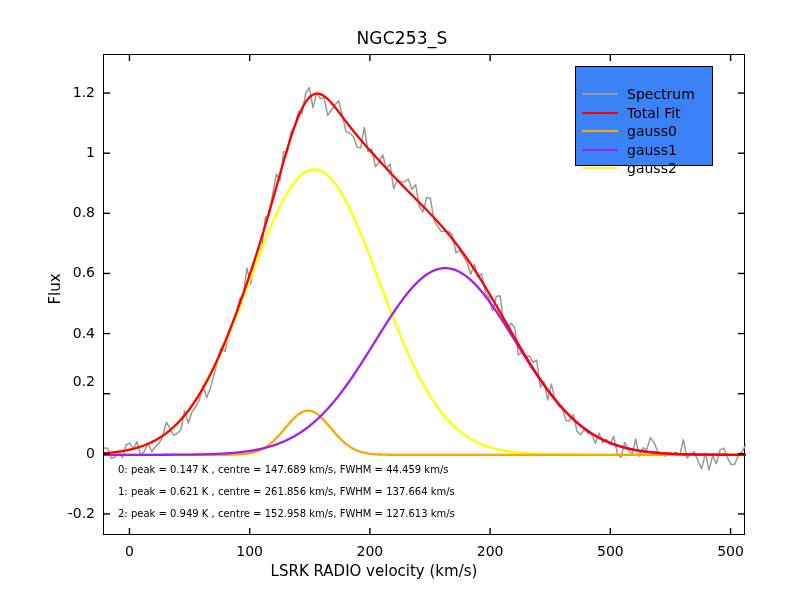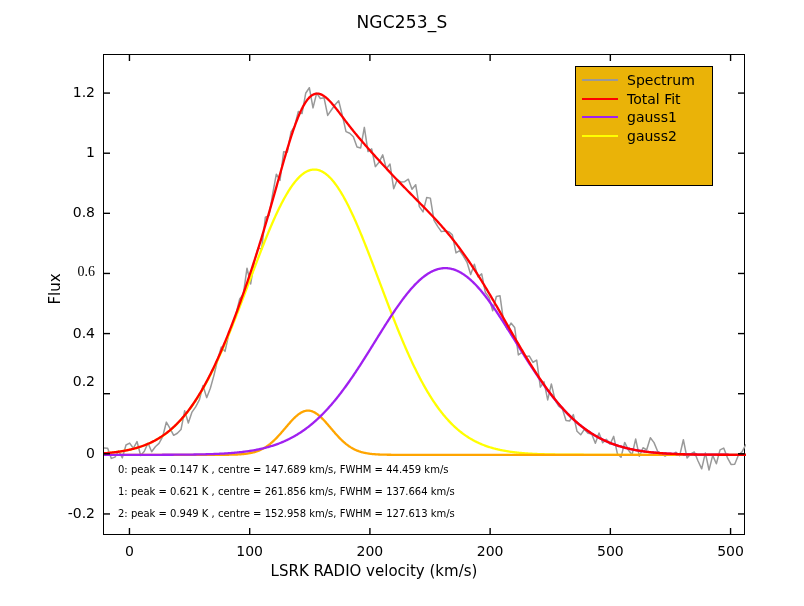--- a/index.html
+++ b/index.html
@@ -3,21 +3,21 @@
 <meta charset="utf-8">
 <style>
   html,body{margin:0;padding:0;}
   body{
     width:804px;height:606px;background:#ffffff;
     font-family:"DejaVu Sans","Liberation Sans",sans-serif;
     color:#000;overflow:hidden;position:relative;
   }
   #fig{position:absolute;inset:0;}
   .title{
-    position:absolute;left:0;top:12px;width:804px;text-align:center;
+    position:absolute;left:0;top:28px;width:804px;text-align:center;
     font-size:17px;color:#000;letter-spacing:.2px;
   }
   .ylabel{
     position:absolute;left:-5px;top:280px;width:120px;text-align:center;
     font-size:15px;transform:rotate(-90deg);transform-origin:center center;
   }
   .xlabel{
     position:absolute;left:0;top:562px;width:748px;text-align:center;
     font-size:15px;
   }
@@ -27,23 +27,23 @@
   }
   svg.curves{position:absolute;left:0;top:0;}
   .ytick{
     position:absolute;text-align:right;width:60px;font-size:14px;
     right:auto;
   }
   .xtick{
     position:absolute;text-align:center;width:60px;font-size:14px;
   }
   .legendbox{
-    position:absolute;left:575px;top:66px;width:138px;height:120px;
-    border:1.6px solid #000;background:#eab308;box-sizing:border-box;
-    padding:4px 6px 4px 6px;
+    position:absolute;left:575px;top:66px;width:138px;height:100px;
+    border:1.6px solid #000;background:#3b82f6;box-sizing:border-box;
+    padding:18px 6px 4px 6px;
   }
   .legrow{display:flex;align-items:center;height:18.5px;}
   .legline{width:36px;height:0;border-top:2.4px solid #000;margin-right:9px;flex:0 0 36px;}
   .legtxt{font-size:14px;line-height:14px;white-space:nowrap;}
   .annot{
     position:absolute;left:118px;top:459px;font-size:10px;line-height:22px;
     white-space:pre;color:#000;
   }
 </style>
 </head>
@@ -63,21 +63,21 @@
         <path d="M0.00 399.83 L0.71 399.83 L1.43 399.83 L2.14 399.83 L2.85 399.83 L3.57 399.83 L4.28 399.83 L4.99 399.83 L5.71 399.83 L6.42 399.83 L7.13 399.83 L7.85 399.83 L8.56 399.83 L9.27 399.83 L9.99 399.83 L10.70 399.83 L11.41 399.83 L12.13 399.83 L12.84 399.83 L13.55 399.83 L14.27 399.83 L14.98 399.83 L15.69 399.83 L16.41 399.83 L17.12 399.83 L17.83 399.83 L18.55 399.83 L19.26 399.83 L19.97 399.83 L20.69 399.83 L21.40 399.83 L22.11 399.83 L22.83 399.82 L23.54 399.82 L24.25 399.82 L24.97 399.82 L25.68 399.82 L26.39 399.82 L27.11 399.82 L27.82 399.82 L28.53 399.82 L29.25 399.82 L29.96 399.82 L30.67 399.82 L31.39 399.82 L32.10 399.82 L32.81 399.82 L33.53 399.82 L34.24 399.82 L34.95 399.82 L35.67 399.82 L36.38 399.82 L37.09 399.82 L37.81 399.81 L38.52 399.81 L39.23 399.81 L39.95 399.81 L40.66 399.81 L41.37 399.81 L42.09 399.81 L42.80 399.81 L43.51 399.81 L44.23 399.81 L44.94 399.81 L45.65 399.80 L46.37 399.80 L47.08 399.80 L47.79 399.80 L48.51 399.80 L49.22 399.80 L49.93 399.80 L50.65 399.80 L51.36 399.79 L52.07 399.79 L52.79 399.79 L53.50 399.79 L54.21 399.79 L54.93 399.78 L55.64 399.78 L56.35 399.78 L57.07 399.78 L57.78 399.78 L58.49 399.77 L59.21 399.77 L59.92 399.77 L60.63 399.77 L61.35 399.76 L62.06 399.76 L62.77 399.76 L63.49 399.76 L64.20 399.75 L64.91 399.75 L65.63 399.75 L66.34 399.74 L67.05 399.74 L67.77 399.74 L68.48 399.73 L69.19 399.73 L69.91 399.72 L70.62 399.72 L71.33 399.71 L72.05 399.71 L72.76 399.70 L73.47 399.70 L74.19 399.69 L74.90 399.69 L75.61 399.68 L76.33 399.68 L77.04 399.67 L77.75 399.67 L78.47 399.66 L79.18 399.65 L79.89 399.65 L80.61 399.64 L81.32 399.63 L82.03 399.62 L82.75 399.62 L83.46 399.61 L84.17 399.60 L84.89 399.59 L85.60 399.58 L86.31 399.57 L87.03 399.56 L87.74 399.55 L88.45 399.54 L89.17 399.53 L89.88 399.52 L90.59 399.51 L91.31 399.50 L92.02 399.48 L92.73 399.47 L93.45 399.46 L94.16 399.44 L94.87 399.43 L95.59 399.42 L96.30 399.40 L97.01 399.39 L97.73 399.37 L98.44 399.35 L99.15 399.34 L99.87 399.32 L100.58 399.30 L101.29 399.28 L102.01 399.26 L102.72 399.24 L103.43 399.22 L104.15 399.20 L104.86 399.18 L105.57 399.16 L106.29 399.13 L107.00 399.11 L107.71 399.08 L108.43 399.06 L109.14 399.03 L109.85 399.01 L110.57 398.98 L111.28 398.95 L111.99 398.92 L112.71 398.89 L113.42 398.86 L114.13 398.82 L114.85 398.79 L115.56 398.76 L116.27 398.72 L116.99 398.68 L117.70 398.65 L118.41 398.61 L119.13 398.57 L119.84 398.53 L120.55 398.48 L121.27 398.44 L121.98 398.39 L122.69 398.35 L123.41 398.30 L124.12 398.25 L124.83 398.20 L125.55 398.15 L126.26 398.10 L126.97 398.04 L127.69 397.99 L128.40 397.93 L129.11 397.87 L129.83 397.81 L130.54 397.75 L131.25 397.68 L131.97 397.62 L132.68 397.55 L133.39 397.48 L134.11 397.41 L134.82 397.33 L135.53 397.26 L136.25 397.18 L136.96 397.10 L137.67 397.02 L138.39 396.94 L139.10 396.85 L139.81 396.76 L140.53 396.67 L141.24 396.58 L141.95 396.48 L142.67 396.39 L143.38 396.28 L144.09 396.18 L144.81 396.08 L145.52 395.97 L146.23 395.86 L146.95 395.75 L147.66 395.63 L148.37 395.51 L149.09 395.39 L149.80 395.26 L150.51 395.14 L151.23 395.01 L151.94 394.87 L152.65 394.73 L153.37 394.59 L154.08 394.45 L154.79 394.30 L155.51 394.15 L156.22 394.00 L156.93 393.84 L157.65 393.68 L158.36 393.51 L159.07 393.35 L159.79 393.17 L160.50 393.00 L161.21 392.82 L161.93 392.63 L162.64 392.44 L163.35 392.25 L164.07 392.05 L164.78 391.85 L165.49 391.65 L166.21 391.44 L166.92 391.22 L167.63 391.00 L168.35 390.78 L169.06 390.55 L169.77 390.32 L170.49 390.08 L171.20 389.84 L171.91 389.59 L172.63 389.34 L173.34 389.08 L174.05 388.81 L174.77 388.55 L175.48 388.27 L176.19 387.99 L176.91 387.71 L177.62 387.42 L178.33 387.12 L179.05 386.82 L179.76 386.51 L180.47 386.20 L181.19 385.88 L181.90 385.55 L182.61 385.22 L183.33 384.88 L184.04 384.54 L184.75 384.19 L185.47 383.83 L186.18 383.47 L186.89 383.10 L187.61 382.72 L188.32 382.34 L189.03 381.95 L189.75 381.55 L190.46 381.15 L191.17 380.74 L191.89 380.32 L192.60 379.90 L193.31 379.47 L194.03 379.03 L194.74 378.58 L195.45 378.13 L196.17 377.67 L196.88 377.20 L197.59 376.72 L198.31 376.24 L199.02 375.75 L199.73 375.25 L200.45 374.75 L201.16 374.23 L201.87 373.71 L202.59 373.18 L203.30 372.64 L204.01 372.10 L204.73 371.54 L205.44 370.98 L206.15 370.41 L206.87 369.83 L207.58 369.25 L208.29 368.65 L209.01 368.05 L209.72 367.44 L210.43 366.82 L211.15 366.19 L211.86 365.55 L212.57 364.91 L213.29 364.26 L214.00 363.59 L214.71 362.92 L215.43 362.25 L216.14 361.56 L216.85 360.86 L217.57 360.16 L218.28 359.45 L218.99 358.72 L219.71 357.99 L220.42 357.25 L221.13 356.51 L221.85 355.75 L222.56 354.99 L223.27 354.21 L223.99 353.43 L224.70 352.64 L225.41 351.84 L226.13 351.04 L226.84 350.22 L227.55 349.40 L228.27 348.57 L228.98 347.72 L229.69 346.88 L230.41 346.02 L231.12 345.15 L231.83 344.28 L232.55 343.40 L233.26 342.51 L233.97 341.61 L234.69 340.70 L235.40 339.79 L236.11 338.87 L236.83 337.94 L237.54 337.00 L238.25 336.06 L238.97 335.10 L239.68 334.14 L240.39 333.18 L241.11 332.20 L241.82 331.22 L242.53 330.23 L243.25 329.23 L243.96 328.23 L244.67 327.22 L245.39 326.21 L246.10 325.18 L246.81 324.16 L247.53 323.12 L248.24 322.08 L248.95 321.03 L249.67 319.98 L250.38 318.92 L251.09 317.85 L251.81 316.78 L252.52 315.71 L253.23 314.63 L253.95 313.54 L254.66 312.45 L255.37 311.36 L256.09 310.26 L256.80 309.15 L257.51 308.05 L258.23 306.93 L258.94 305.82 L259.65 304.70 L260.37 303.58 L261.08 302.45 L261.79 301.32 L262.51 300.19 L263.22 299.05 L263.93 297.92 L264.65 296.78 L265.36 295.64 L266.07 294.49 L266.79 293.35 L267.50 292.20 L268.21 291.06 L268.93 289.91 L269.64 288.76 L270.35 287.61 L271.07 286.46 L271.78 285.31 L272.49 284.16 L273.21 283.01 L273.92 281.87 L274.63 280.72 L275.35 279.58 L276.06 278.43 L276.77 277.29 L277.49 276.15 L278.20 275.01 L278.91 273.88 L279.63 272.74 L280.34 271.61 L281.05 270.49 L281.77 269.36 L282.48 268.25 L283.19 267.13 L283.91 266.02 L284.62 264.91 L285.33 263.81 L286.05 262.72 L286.76 261.63 L287.47 260.54 L288.19 259.46 L288.90 258.39 L289.61 257.32 L290.33 256.26 L291.04 255.21 L291.75 254.17 L292.47 253.13 L293.18 252.10 L293.89 251.08 L294.61 250.06 L295.32 249.06 L296.03 248.06 L296.75 247.08 L297.46 246.10 L298.17 245.13 L298.89 244.17 L299.60 243.23 L300.31 242.29 L301.03 241.36 L301.74 240.45 L302.45 239.54 L303.17 238.65 L303.88 237.77 L304.59 236.90 L305.31 236.04 L306.02 235.20 L306.73 234.37 L307.45 233.55 L308.16 232.75 L308.87 231.95 L309.59 231.17 L310.30 230.41 L311.01 229.66 L311.73 228.92 L312.44 228.20 L313.15 227.49 L313.87 226.80 L314.58 226.13 L315.29 225.46 L316.01 224.82 L316.72 224.19 L317.43 223.57 L318.15 222.97 L318.86 222.39 L319.57 221.83 L320.29 221.28 L321.00 220.74 L321.71 220.23 L322.43 219.73 L323.14 219.25 L323.85 218.78 L324.57 218.34 L325.28 217.91 L325.99 217.50 L326.71 217.11 L327.42 216.73 L328.13 216.37 L328.85 216.03 L329.56 215.71 L330.27 215.41 L330.99 215.13 L331.70 214.86 L332.41 214.62 L333.13 214.39 L333.84 214.18 L334.55 213.99 L335.27 213.82 L335.98 213.67 L336.69 213.54 L337.41 213.42 L338.12 213.33 L338.83 213.25 L339.55 213.20 L340.26 213.16 L340.97 213.14 L341.69 213.15 L342.40 213.17 L343.11 213.21 L343.83 213.27 L344.54 213.35 L345.25 213.44 L345.97 213.56 L346.68 213.70 L347.39 213.85 L348.11 214.03 L348.82 214.22 L349.53 214.43 L350.25 214.66 L350.96 214.91 L351.67 215.18 L352.39 215.47 L353.10 215.77 L353.81 216.09 L354.53 216.44 L355.24 216.80 L355.95 217.18 L356.67 217.57 L357.38 217.99 L358.09 218.42 L358.81 218.87 L359.52 219.34 L360.23 219.82 L360.95 220.32 L361.66 220.84 L362.37 221.38 L363.09 221.93 L363.80 222.50 L364.51 223.08 L365.23 223.68 L365.94 224.30 L366.65 224.93 L367.37 225.58 L368.08 226.25 L368.79 226.93 L369.51 227.62 L370.22 228.33 L370.93 229.06 L371.65 229.80 L372.36 230.55 L373.07 231.32 L373.79 232.10 L374.50 232.89 L375.21 233.70 L375.93 234.52 L376.64 235.35 L377.35 236.20 L378.07 237.06 L378.78 237.93 L379.49 238.81 L380.21 239.71 L380.92 240.61 L381.63 241.53 L382.35 242.46 L383.06 243.40 L383.77 244.35 L384.49 245.31 L385.20 246.28 L385.91 247.25 L386.63 248.24 L387.34 249.24 L388.05 250.25 L388.77 251.26 L389.48 252.29 L390.19 253.32 L390.91 254.36 L391.62 255.40 L392.33 256.46 L393.05 257.52 L393.76 258.58 L394.47 259.66 L395.19 260.74 L395.90 261.82 L396.61 262.92 L397.33 264.01 L398.04 265.11 L398.75 266.22 L399.47 267.33 L400.18 268.45 L400.89 269.57 L401.61 270.69 L402.32 271.82 L403.03 272.95 L403.75 274.08 L404.46 275.22 L405.17 276.36 L405.89 277.50 L406.60 278.64 L407.31 279.78 L408.03 280.93 L408.74 282.08 L409.45 283.22 L410.17 284.37 L410.88 285.52 L411.59 286.67 L412.31 287.82 L413.02 288.97 L413.73 290.12 L414.45 291.26 L415.16 292.41 L415.87 293.56 L416.59 294.70 L417.30 295.84 L418.01 296.98 L418.73 298.12 L419.44 299.26 L420.15 300.39 L420.87 301.53 L421.58 302.65 L422.29 303.78 L423.01 304.90 L423.72 306.02 L424.43 307.14 L425.15 308.25 L425.86 309.35 L426.57 310.46 L427.29 311.56 L428.00 312.65 L428.71 313.74 L429.43 314.82 L430.14 315.90 L430.85 316.98 L431.57 318.05 L432.28 319.11 L432.99 320.17 L433.71 321.22 L434.42 322.27 L435.13 323.31 L435.85 324.34 L436.56 325.37 L437.27 326.39 L437.99 327.41 L438.70 328.42 L439.41 329.42 L440.13 330.41 L440.84 331.40 L441.55 332.38 L442.27 333.35 L442.98 334.32 L443.69 335.28 L444.41 336.23 L445.12 337.17 L445.83 338.11 L446.55 339.04 L447.26 339.96 L447.97 340.87 L448.69 341.77 L449.40 342.67 L450.11 343.56 L450.83 344.44 L451.54 345.31 L452.25 346.17 L452.97 347.03 L453.68 347.88 L454.39 348.72 L455.11 349.55 L455.82 350.37 L456.53 351.18 L457.25 351.99 L457.96 352.79 L458.67 353.58 L459.39 354.36 L460.10 355.13 L460.81 355.89 L461.53 356.64 L462.24 357.39 L462.95 358.13 L463.67 358.86 L464.38 359.58 L465.09 360.29 L465.81 360.99 L466.52 361.68 L467.23 362.37 L467.95 363.05 L468.66 363.72 L469.37 364.38 L470.09 365.03 L470.80 365.67 L471.51 366.31 L472.23 366.93 L472.94 367.55 L473.65 368.16 L474.37 368.76 L475.08 369.35 L475.79 369.94 L476.51 370.52 L477.22 371.08 L477.93 371.64 L478.65 372.20 L479.36 372.74 L480.07 373.28 L480.79 373.81 L481.50 374.33 L482.21 374.84 L482.93 375.34 L483.64 375.84 L484.35 376.33 L485.07 376.81 L485.78 377.29 L486.49 377.75 L487.21 378.21 L487.92 378.66 L488.63 379.11 L489.35 379.55 L490.06 379.98 L490.77 380.40 L491.49 380.81 L492.20 381.22 L492.91 381.63 L493.63 382.02 L494.34 382.41 L495.05 382.79 L495.77 383.17 L496.48 383.54 L497.19 383.90 L497.91 384.25 L498.62 384.60 L499.33 384.94 L500.05 385.28 L500.76 385.61 L501.47 385.94 L502.19 386.25 L502.90 386.57 L503.61 386.87 L504.33 387.18 L505.04 387.47 L505.75 387.76 L506.47 388.04 L507.18 388.32 L507.89 388.60 L508.61 388.86 L509.32 389.13 L510.03 389.38 L510.75 389.63 L511.46 389.88 L512.17 390.12 L512.89 390.36 L513.60 390.59 L514.31 390.82 L515.03 391.04 L515.74 391.26 L516.45 391.48 L517.17 391.68 L517.88 391.89 L518.59 392.09 L519.31 392.29 L520.02 392.48 L520.73 392.67 L521.45 392.85 L522.16 393.03 L522.87 393.20 L523.59 393.38 L524.30 393.54 L525.01 393.71 L525.73 393.87 L526.44 394.03 L527.15 394.18 L527.87 394.33 L528.58 394.48 L529.29 394.62 L530.01 394.76 L530.72 394.90 L531.43 395.03 L532.15 395.16 L532.86 395.29 L533.57 395.41 L534.29 395.53 L535.00 395.65 L535.71 395.77 L536.43 395.88 L537.14 395.99 L537.85 396.10 L538.57 396.20 L539.28 396.30 L539.99 396.40 L540.71 396.50 L541.42 396.59 L542.13 396.69 L542.85 396.78 L543.56 396.87 L544.27 396.95 L544.99 397.03 L545.70 397.12 L546.41 397.19 L547.13 397.27 L547.84 397.35 L548.55 397.42 L549.27 397.49 L549.98 397.56 L550.69 397.63 L551.41 397.69 L552.12 397.76 L552.83 397.82 L553.55 397.88 L554.26 397.94 L554.97 398.00 L555.69 398.05 L556.40 398.11 L557.11 398.16 L557.83 398.21 L558.54 398.26 L559.25 398.31 L559.97 398.36 L560.68 398.40 L561.39 398.45 L562.11 398.49 L562.82 398.53 L563.53 398.57 L564.25 398.61 L564.96 398.65 L565.67 398.69 L566.39 398.73 L567.10 398.76 L567.81 398.80 L568.53 398.83 L569.24 398.86 L569.95 398.89 L570.67 398.92 L571.38 398.95 L572.09 398.98 L572.81 399.01 L573.52 399.04 L574.23 399.06 L574.95 399.09 L575.66 399.11 L576.37 399.14 L577.09 399.16 L577.80 399.18 L578.51 399.20 L579.23 399.23 L579.94 399.25 L580.65 399.27 L581.37 399.29 L582.08 399.30 L582.79 399.32 L583.51 399.34 L584.22 399.36 L584.93 399.37 L585.65 399.39 L586.36 399.40 L587.07 399.42 L587.79 399.43 L588.50 399.45 L589.21 399.46 L589.93 399.47 L590.64 399.49 L591.35 399.50 L592.07 399.51 L592.78 399.52 L593.49 399.53 L594.21 399.54 L594.92 399.55 L595.63 399.56 L596.35 399.57 L597.06 399.58 L597.77 399.59 L598.49 399.60 L599.20 399.61 L599.91 399.62 L600.63 399.63 L601.34 399.63 L602.05 399.64 L602.77 399.65 L603.48 399.65 L604.19 399.66 L604.91 399.67 L605.62 399.67 L606.33 399.68 L607.05 399.68 L607.76 399.69 L608.47 399.70 L609.19 399.70 L609.90 399.71 L610.61 399.71 L611.33 399.72 L612.04 399.72 L612.75 399.72 L613.47 399.73 L614.18 399.73 L614.89 399.74 L615.61 399.74 L616.32 399.74 L617.03 399.75 L617.75 399.75 L618.46 399.75 L619.17 399.76 L619.89 399.76 L620.60 399.76 L621.31 399.76 L622.03 399.77 L622.74 399.77 L623.45 399.77 L624.17 399.77 L624.88 399.78 L625.59 399.78 L626.31 399.78 L627.02 399.78 L627.73 399.79 L628.45 399.79 L629.16 399.79 L629.87 399.79 L630.59 399.79 L631.30 399.79 L632.01 399.80 L632.73 399.80 L633.44 399.80 L634.15 399.80 L634.87 399.80 L635.58 399.80 L636.29 399.80 L637.01 399.80 L637.72 399.81 L638.43 399.81 L639.15 399.81 L639.86 399.81 L640.57 399.81 L641.29 399.81 L642.00 399.81 " fill="none" stroke="#a020f0" stroke-width="2.3" stroke-linejoin="round" stroke-linecap="round"></path>
         <path d="M0.00 398.27 L0.71 398.22 L1.43 398.16 L2.14 398.10 L2.85 398.04 L3.57 397.98 L4.28 397.91 L4.99 397.84 L5.71 397.77 L6.42 397.70 L7.13 397.63 L7.85 397.55 L8.56 397.47 L9.27 397.39 L9.99 397.31 L10.70 397.22 L11.41 397.13 L12.13 397.04 L12.84 396.94 L13.55 396.85 L14.27 396.75 L14.98 396.64 L15.69 396.54 L16.41 396.43 L17.12 396.32 L17.83 396.20 L18.55 396.08 L19.26 395.96 L19.97 395.83 L20.69 395.70 L21.40 395.57 L22.11 395.43 L22.83 395.29 L23.54 395.14 L24.25 395.00 L24.97 394.84 L25.68 394.68 L26.39 394.52 L27.11 394.36 L27.82 394.19 L28.53 394.01 L29.25 393.83 L29.96 393.64 L30.67 393.45 L31.39 393.26 L32.10 393.06 L32.81 392.85 L33.53 392.64 L34.24 392.42 L34.95 392.20 L35.67 391.97 L36.38 391.74 L37.09 391.50 L37.81 391.25 L38.52 391.00 L39.23 390.74 L39.95 390.48 L40.66 390.21 L41.37 389.93 L42.09 389.65 L42.80 389.35 L43.51 389.05 L44.23 388.75 L44.94 388.44 L45.65 388.11 L46.37 387.79 L47.08 387.45 L47.79 387.11 L48.51 386.75 L49.22 386.39 L49.93 386.02 L50.65 385.65 L51.36 385.26 L52.07 384.87 L52.79 384.46 L53.50 384.05 L54.21 383.63 L54.93 383.20 L55.64 382.76 L56.35 382.31 L57.07 381.85 L57.78 381.38 L58.49 380.91 L59.21 380.42 L59.92 379.92 L60.63 379.41 L61.35 378.89 L62.06 378.36 L62.77 377.82 L63.49 377.26 L64.20 376.70 L64.91 376.12 L65.63 375.54 L66.34 374.94 L67.05 374.33 L67.77 373.71 L68.48 373.08 L69.19 372.43 L69.91 371.77 L70.62 371.10 L71.33 370.42 L72.05 369.72 L72.76 369.02 L73.47 368.30 L74.19 367.56 L74.90 366.81 L75.61 366.05 L76.33 365.28 L77.04 364.49 L77.75 363.69 L78.47 362.88 L79.18 362.05 L79.89 361.21 L80.61 360.35 L81.32 359.48 L82.03 358.59 L82.75 357.69 L83.46 356.78 L84.17 355.85 L84.89 354.91 L85.60 353.95 L86.31 352.98 L87.03 351.99 L87.74 350.98 L88.45 349.97 L89.17 348.93 L89.88 347.88 L90.59 346.82 L91.31 345.74 L92.02 344.64 L92.73 343.53 L93.45 342.41 L94.16 341.26 L94.87 340.11 L95.59 338.93 L96.30 337.74 L97.01 336.54 L97.73 335.32 L98.44 334.08 L99.15 332.83 L99.87 331.56 L100.58 330.28 L101.29 328.98 L102.01 327.66 L102.72 326.33 L103.43 324.99 L104.15 323.62 L104.86 322.24 L105.57 320.85 L106.29 319.44 L107.00 318.01 L107.71 316.57 L108.43 315.12 L109.14 313.65 L109.85 312.16 L110.57 310.65 L111.28 309.14 L111.99 307.60 L112.71 306.06 L113.42 304.49 L114.13 302.91 L114.85 301.32 L115.56 299.71 L116.27 298.09 L116.99 296.45 L117.70 294.80 L118.41 293.14 L119.13 291.46 L119.84 289.76 L120.55 288.06 L121.27 286.34 L121.98 284.60 L122.69 282.85 L123.41 281.09 L124.12 279.32 L124.83 277.53 L125.55 275.73 L126.26 273.91 L126.97 272.09 L127.69 270.25 L128.40 268.40 L129.11 266.53 L129.83 264.66 L130.54 262.77 L131.25 260.87 L131.97 258.96 L132.68 257.03 L133.39 255.10 L134.11 253.15 L134.82 251.19 L135.53 249.22 L136.25 247.24 L136.96 245.24 L137.67 243.24 L138.39 241.23 L139.10 239.20 L139.81 237.16 L140.53 235.11 L141.24 233.05 L141.95 230.98 L142.67 228.90 L143.38 226.80 L144.09 224.70 L144.81 222.58 L145.52 220.46 L146.23 218.32 L146.95 216.17 L147.66 214.01 L148.37 211.83 L149.09 209.65 L149.80 207.45 L150.51 205.24 L151.23 203.02 L151.94 200.79 L152.65 198.54 L153.37 196.29 L154.08 194.02 L154.79 191.74 L155.51 189.44 L156.22 187.14 L156.93 184.82 L157.65 182.49 L158.36 180.15 L159.07 177.79 L159.79 175.42 L160.50 173.04 L161.21 170.65 L161.93 168.25 L162.64 165.83 L163.35 163.41 L164.07 160.97 L164.78 158.52 L165.49 156.06 L166.21 153.60 L166.92 151.12 L167.63 148.63 L168.35 146.14 L169.06 143.64 L169.77 141.13 L170.49 138.62 L171.20 136.10 L171.91 133.58 L172.63 131.06 L173.34 128.54 L174.05 126.01 L174.77 123.49 L175.48 120.97 L176.19 118.46 L176.91 115.95 L177.62 113.45 L178.33 110.95 L179.05 108.47 L179.76 106.00 L180.47 103.55 L181.19 101.11 L181.90 98.69 L182.61 96.29 L183.33 93.91 L184.04 91.56 L184.75 89.24 L185.47 86.94 L186.18 84.67 L186.89 82.44 L187.61 80.24 L188.32 78.09 L189.03 75.97 L189.75 73.89 L190.46 71.86 L191.17 69.87 L191.89 67.93 L192.60 66.04 L193.31 64.21 L194.03 62.42 L194.74 60.70 L195.45 59.03 L196.17 57.42 L196.88 55.87 L197.59 54.38 L198.31 52.96 L199.02 51.60 L199.73 50.30 L200.45 49.07 L201.16 47.91 L201.87 46.82 L202.59 45.80 L203.30 44.84 L204.01 43.95 L204.73 43.14 L205.44 42.39 L206.15 41.71 L206.87 41.10 L207.58 40.56 L208.29 40.09 L209.01 39.68 L209.72 39.34 L210.43 39.07 L211.15 38.86 L211.86 38.71 L212.57 38.63 L213.29 38.60 L214.00 38.64 L214.71 38.73 L215.43 38.88 L216.14 39.08 L216.85 39.34 L217.57 39.64 L218.28 40.00 L218.99 40.40 L219.71 40.84 L220.42 41.33 L221.13 41.85 L221.85 42.42 L222.56 43.02 L223.27 43.66 L223.99 44.33 L224.70 45.03 L225.41 45.75 L226.13 46.51 L226.84 47.28 L227.55 48.08 L228.27 48.90 L228.98 49.74 L229.69 50.60 L230.41 51.47 L231.12 52.35 L231.83 53.25 L232.55 54.15 L233.26 55.07 L233.97 55.99 L234.69 56.92 L235.40 57.85 L236.11 58.79 L236.83 59.73 L237.54 60.67 L238.25 61.61 L238.97 62.56 L239.68 63.50 L240.39 64.44 L241.11 65.38 L241.82 66.32 L242.53 67.25 L243.25 68.18 L243.96 69.11 L244.67 70.03 L245.39 70.95 L246.10 71.86 L246.81 72.77 L247.53 73.67 L248.24 74.57 L248.95 75.46 L249.67 76.35 L250.38 77.23 L251.09 78.11 L251.81 78.98 L252.52 79.84 L253.23 80.71 L253.95 81.56 L254.66 82.42 L255.37 83.26 L256.09 84.11 L256.80 84.95 L257.51 85.78 L258.23 86.61 L258.94 87.44 L259.65 88.27 L260.37 89.09 L261.08 89.91 L261.79 90.72 L262.51 91.53 L263.22 92.34 L263.93 93.15 L264.65 93.96 L265.36 94.76 L266.07 95.56 L266.79 96.36 L267.50 97.16 L268.21 97.95 L268.93 98.74 L269.64 99.54 L270.35 100.33 L271.07 101.12 L271.78 101.90 L272.49 102.69 L273.21 103.48 L273.92 104.26 L274.63 105.04 L275.35 105.82 L276.06 106.61 L276.77 107.38 L277.49 108.16 L278.20 108.94 L278.91 109.72 L279.63 110.49 L280.34 111.26 L281.05 112.04 L281.77 112.81 L282.48 113.58 L283.19 114.34 L283.91 115.11 L284.62 115.88 L285.33 116.64 L286.05 117.40 L286.76 118.16 L287.47 118.92 L288.19 119.68 L288.90 120.44 L289.61 121.19 L290.33 121.95 L291.04 122.70 L291.75 123.45 L292.47 124.20 L293.18 124.94 L293.89 125.69 L294.61 126.43 L295.32 127.18 L296.03 127.92 L296.75 128.66 L297.46 129.39 L298.17 130.13 L298.89 130.87 L299.60 131.60 L300.31 132.33 L301.03 133.06 L301.74 133.79 L302.45 134.52 L303.17 135.25 L303.88 135.97 L304.59 136.70 L305.31 137.42 L306.02 138.15 L306.73 138.87 L307.45 139.59 L308.16 140.31 L308.87 141.03 L309.59 141.75 L310.30 142.47 L311.01 143.19 L311.73 143.91 L312.44 144.63 L313.15 145.35 L313.87 146.07 L314.58 146.79 L315.29 147.51 L316.01 148.23 L316.72 148.95 L317.43 149.68 L318.15 150.40 L318.86 151.13 L319.57 151.85 L320.29 152.58 L321.00 153.31 L321.71 154.04 L322.43 154.77 L323.14 155.51 L323.85 156.24 L324.57 156.98 L325.28 157.72 L325.99 158.47 L326.71 159.21 L327.42 159.96 L328.13 160.72 L328.85 161.47 L329.56 162.23 L330.27 162.99 L330.99 163.76 L331.70 164.53 L332.41 165.30 L333.13 166.08 L333.84 166.86 L334.55 167.64 L335.27 168.43 L335.98 169.23 L336.69 170.02 L337.41 170.83 L338.12 171.64 L338.83 172.45 L339.55 173.27 L340.26 174.09 L340.97 174.92 L341.69 175.75 L342.40 176.59 L343.11 177.44 L343.83 178.29 L344.54 179.14 L345.25 180.01 L345.97 180.88 L346.68 181.75 L347.39 182.63 L348.11 183.52 L348.82 184.41 L349.53 185.31 L350.25 186.22 L350.96 187.13 L351.67 188.05 L352.39 188.97 L353.10 189.90 L353.81 190.84 L354.53 191.79 L355.24 192.74 L355.95 193.70 L356.67 194.66 L357.38 195.63 L358.09 196.61 L358.81 197.60 L359.52 198.59 L360.23 199.59 L360.95 200.60 L361.66 201.61 L362.37 202.63 L363.09 203.66 L363.80 204.69 L364.51 205.73 L365.23 206.77 L365.94 207.83 L366.65 208.89 L367.37 209.95 L368.08 211.02 L368.79 212.10 L369.51 213.19 L370.22 214.28 L370.93 215.38 L371.65 216.48 L372.36 217.59 L373.07 218.71 L373.79 219.83 L374.50 220.96 L375.21 222.09 L375.93 223.23 L376.64 224.37 L377.35 225.52 L378.07 226.68 L378.78 227.84 L379.49 229.00 L380.21 230.17 L380.92 231.35 L381.63 232.53 L382.35 233.71 L383.06 234.90 L383.77 236.09 L384.49 237.29 L385.20 238.49 L385.91 239.70 L386.63 240.91 L387.34 242.12 L388.05 243.33 L388.77 244.55 L389.48 245.77 L390.19 247.00 L390.91 248.23 L391.62 249.46 L392.33 250.69 L393.05 251.92 L393.76 253.16 L394.47 254.40 L395.19 255.64 L395.90 256.88 L396.61 258.13 L397.33 259.37 L398.04 260.62 L398.75 261.86 L399.47 263.11 L400.18 264.36 L400.89 265.61 L401.61 266.86 L402.32 268.10 L403.03 269.35 L403.75 270.60 L404.46 271.85 L405.17 273.09 L405.89 274.34 L406.60 275.58 L407.31 276.83 L408.03 278.07 L408.74 279.31 L409.45 280.55 L410.17 281.79 L410.88 283.02 L411.59 284.25 L412.31 285.48 L413.02 286.71 L413.73 287.93 L414.45 289.16 L415.16 290.37 L415.87 291.59 L416.59 292.80 L417.30 294.01 L418.01 295.21 L418.73 296.41 L419.44 297.61 L420.15 298.80 L420.87 299.98 L421.58 301.17 L422.29 302.34 L423.01 303.52 L423.72 304.68 L424.43 305.85 L425.15 307.00 L425.86 308.15 L426.57 309.30 L427.29 310.44 L428.00 311.57 L428.71 312.70 L429.43 313.82 L430.14 314.94 L430.85 316.05 L431.57 317.15 L432.28 318.25 L432.99 319.34 L433.71 320.42 L434.42 321.50 L435.13 322.57 L435.85 323.63 L436.56 324.68 L437.27 325.73 L437.99 326.77 L438.70 327.80 L439.41 328.83 L440.13 329.84 L440.84 330.85 L441.55 331.85 L442.27 332.85 L442.98 333.83 L443.69 334.81 L444.41 335.78 L445.12 336.74 L445.83 337.69 L446.55 338.64 L447.26 339.57 L447.97 340.50 L448.69 341.42 L449.40 342.33 L450.11 343.23 L450.83 344.12 L451.54 345.01 L452.25 345.89 L452.97 346.75 L453.68 347.61 L454.39 348.46 L455.11 349.30 L455.82 350.13 L456.53 350.96 L457.25 351.77 L457.96 352.58 L458.67 353.38 L459.39 354.16 L460.10 354.94 L460.81 355.71 L461.53 356.48 L462.24 357.23 L462.95 357.97 L463.67 358.71 L464.38 359.43 L465.09 360.15 L465.81 360.86 L466.52 361.56 L467.23 362.25 L467.95 362.93 L468.66 363.61 L469.37 364.27 L470.09 364.93 L470.80 365.57 L471.51 366.21 L472.23 366.84 L472.94 367.47 L473.65 368.08 L474.37 368.68 L475.08 369.28 L475.79 369.87 L476.51 370.45 L477.22 371.02 L477.93 371.58 L478.65 372.14 L479.36 372.68 L480.07 373.22 L480.79 373.75 L481.50 374.28 L482.21 374.79 L482.93 375.30 L483.64 375.80 L484.35 376.29 L485.07 376.77 L485.78 377.25 L486.49 377.72 L487.21 378.18 L487.92 378.63 L488.63 379.08 L489.35 379.52 L490.06 379.95 L490.77 380.37 L491.49 380.79 L492.20 381.20 L492.91 381.60 L493.63 382.00 L494.34 382.39 L495.05 382.77 L495.77 383.15 L496.48 383.52 L497.19 383.88 L497.91 384.24 L498.62 384.59 L499.33 384.93 L500.05 385.27 L500.76 385.60 L501.47 385.92 L502.19 386.24 L502.90 386.56 L503.61 386.86 L504.33 387.16 L505.04 387.46 L505.75 387.75 L506.47 388.03 L507.18 388.31 L507.89 388.59 L508.61 388.85 L509.32 389.12 L510.03 389.38 L510.75 389.63 L511.46 389.88 L512.17 390.12 L512.89 390.35 L513.60 390.59 L514.31 390.82 L515.03 391.04 L515.74 391.26 L516.45 391.47 L517.17 391.68 L517.88 391.89 L518.59 392.09 L519.31 392.28 L520.02 392.47 L520.73 392.66 L521.45 392.85 L522.16 393.03 L522.87 393.20 L523.59 393.37 L524.30 393.54 L525.01 393.71 L525.73 393.87 L526.44 394.02 L527.15 394.18 L527.87 394.33 L528.58 394.47 L529.29 394.62 L530.01 394.76 L530.72 394.89 L531.43 395.03 L532.15 395.16 L532.86 395.29 L533.57 395.41 L534.29 395.53 L535.00 395.65 L535.71 395.77 L536.43 395.88 L537.14 395.99 L537.85 396.10 L538.57 396.20 L539.28 396.30 L539.99 396.40 L540.71 396.50 L541.42 396.59 L542.13 396.69 L542.85 396.78 L543.56 396.86 L544.27 396.95 L544.99 397.03 L545.70 397.11 L546.41 397.19 L547.13 397.27 L547.84 397.35 L548.55 397.42 L549.27 397.49 L549.98 397.56 L550.69 397.63 L551.41 397.69 L552.12 397.76 L552.83 397.82 L553.55 397.88 L554.26 397.94 L554.97 398.00 L555.69 398.05 L556.40 398.11 L557.11 398.16 L557.83 398.21 L558.54 398.26 L559.25 398.31 L559.97 398.36 L560.68 398.40 L561.39 398.45 L562.11 398.49 L562.82 398.53 L563.53 398.57 L564.25 398.61 L564.96 398.65 L565.67 398.69 L566.39 398.73 L567.10 398.76 L567.81 398.80 L568.53 398.83 L569.24 398.86 L569.95 398.89 L570.67 398.92 L571.38 398.95 L572.09 398.98 L572.81 399.01 L573.52 399.04 L574.23 399.06 L574.95 399.09 L575.66 399.11 L576.37 399.14 L577.09 399.16 L577.80 399.18 L578.51 399.20 L579.23 399.23 L579.94 399.25 L580.65 399.27 L581.37 399.29 L582.08 399.30 L582.79 399.32 L583.51 399.34 L584.22 399.36 L584.93 399.37 L585.65 399.39 L586.36 399.40 L587.07 399.42 L587.79 399.43 L588.50 399.45 L589.21 399.46 L589.93 399.47 L590.64 399.49 L591.35 399.50 L592.07 399.51 L592.78 399.52 L593.49 399.53 L594.21 399.54 L594.92 399.55 L595.63 399.56 L596.35 399.57 L597.06 399.58 L597.77 399.59 L598.49 399.60 L599.20 399.61 L599.91 399.62 L600.63 399.63 L601.34 399.63 L602.05 399.64 L602.77 399.65 L603.48 399.65 L604.19 399.66 L604.91 399.67 L605.62 399.67 L606.33 399.68 L607.05 399.68 L607.76 399.69 L608.47 399.70 L609.19 399.70 L609.90 399.71 L610.61 399.71 L611.33 399.72 L612.04 399.72 L612.75 399.72 L613.47 399.73 L614.18 399.73 L614.89 399.74 L615.61 399.74 L616.32 399.74 L617.03 399.75 L617.75 399.75 L618.46 399.75 L619.17 399.76 L619.89 399.76 L620.60 399.76 L621.31 399.76 L622.03 399.77 L622.74 399.77 L623.45 399.77 L624.17 399.77 L624.88 399.78 L625.59 399.78 L626.31 399.78 L627.02 399.78 L627.73 399.79 L628.45 399.79 L629.16 399.79 L629.87 399.79 L630.59 399.79 L631.30 399.79 L632.01 399.80 L632.73 399.80 L633.44 399.80 L634.15 399.80 L634.87 399.80 L635.58 399.80 L636.29 399.80 L637.01 399.80 L637.72 399.81 L638.43 399.81 L639.15 399.81 L639.86 399.81 L640.57 399.81 L641.29 399.81 L642.00 399.81 " fill="none" stroke="#ff0000" stroke-width="2.3" stroke-linejoin="round" stroke-linecap="round"></path>
       </svg>
   </div>
 
   <div id="ytick-layer">
       <div class="ytick" style="left: 35px; top: 504.956px;">-0.2</div>
       <div class="ytick" style="left: 35px; top: 444.831px;">0</div>
       <div class="ytick" style="left: 35px; top: 373px;">0.2</div>
       <div class="ytick" style="left: 35px; top: 324.581px;">0.4</div>
-      <div class="ytick" style="left: 35px; top: 264.456px; font-family: Liberation Serif, serif;">0.6</div>
+      <div class="ytick" style="left: 35px; top: 264.456px;">0.6</div>
       <div class="ytick" style="left: 35px; top: 204.331px;">0.8</div>
       <div class="ytick" style="left: 35px; top: 144.206px;">1</div>
       <div class="ytick" style="left: 35px; top: 84.0812px;">1.2</div>
     </div>
   <div id="xtick-layer">
       <div class="xtick" style="left: 99.4494px; top: 543px;">0</div>
       <div class="xtick" style="left: 219.674px; top: 543px;">100</div>
       <div class="xtick" style="left: 339.899px; top: 543px;">200</div>
       <div class="xtick" style="left: 460.124px; top: 543px;">200</div>
       <div class="xtick" style="left: 580.348px; top: 543px;">500</div>
@@ -121,20 +121,24 @@
   <div class="legendbox">
     <div class="legrow">
       <span class="legline" id="ll0" style="border-top-color: rgb(153, 153, 153);"></span>
       <span class="legtxt">Spectrum</span>
     </div>
     <div class="legrow">
       <span class="legline" id="ll1" style="border-top-color: rgb(255, 0, 0);"></span>
       <span class="legtxt">Total Fit</span>
     </div>
     <div class="legrow">
+      <span class="legline" id="ll2" style="border-top-color: rgb(255, 165, 0);"></span>
+      <span class="legtxt">gauss0</span>
+    </div>
+    <div class="legrow">
       <span class="legline" id="ll3" style="border-top-color: rgb(160, 32, 240);"></span>
       <span class="legtxt">gauss1</span>
     </div>
     <div class="legrow">
       <span class="legline" id="ll4" style="border-top-color: rgb(255, 255, 0);"></span>
       <span class="legtxt">gauss2</span>
     </div>
   </div>
 
   <div class="xlabel">LSRK RADIO velocity (km/s)</div>

